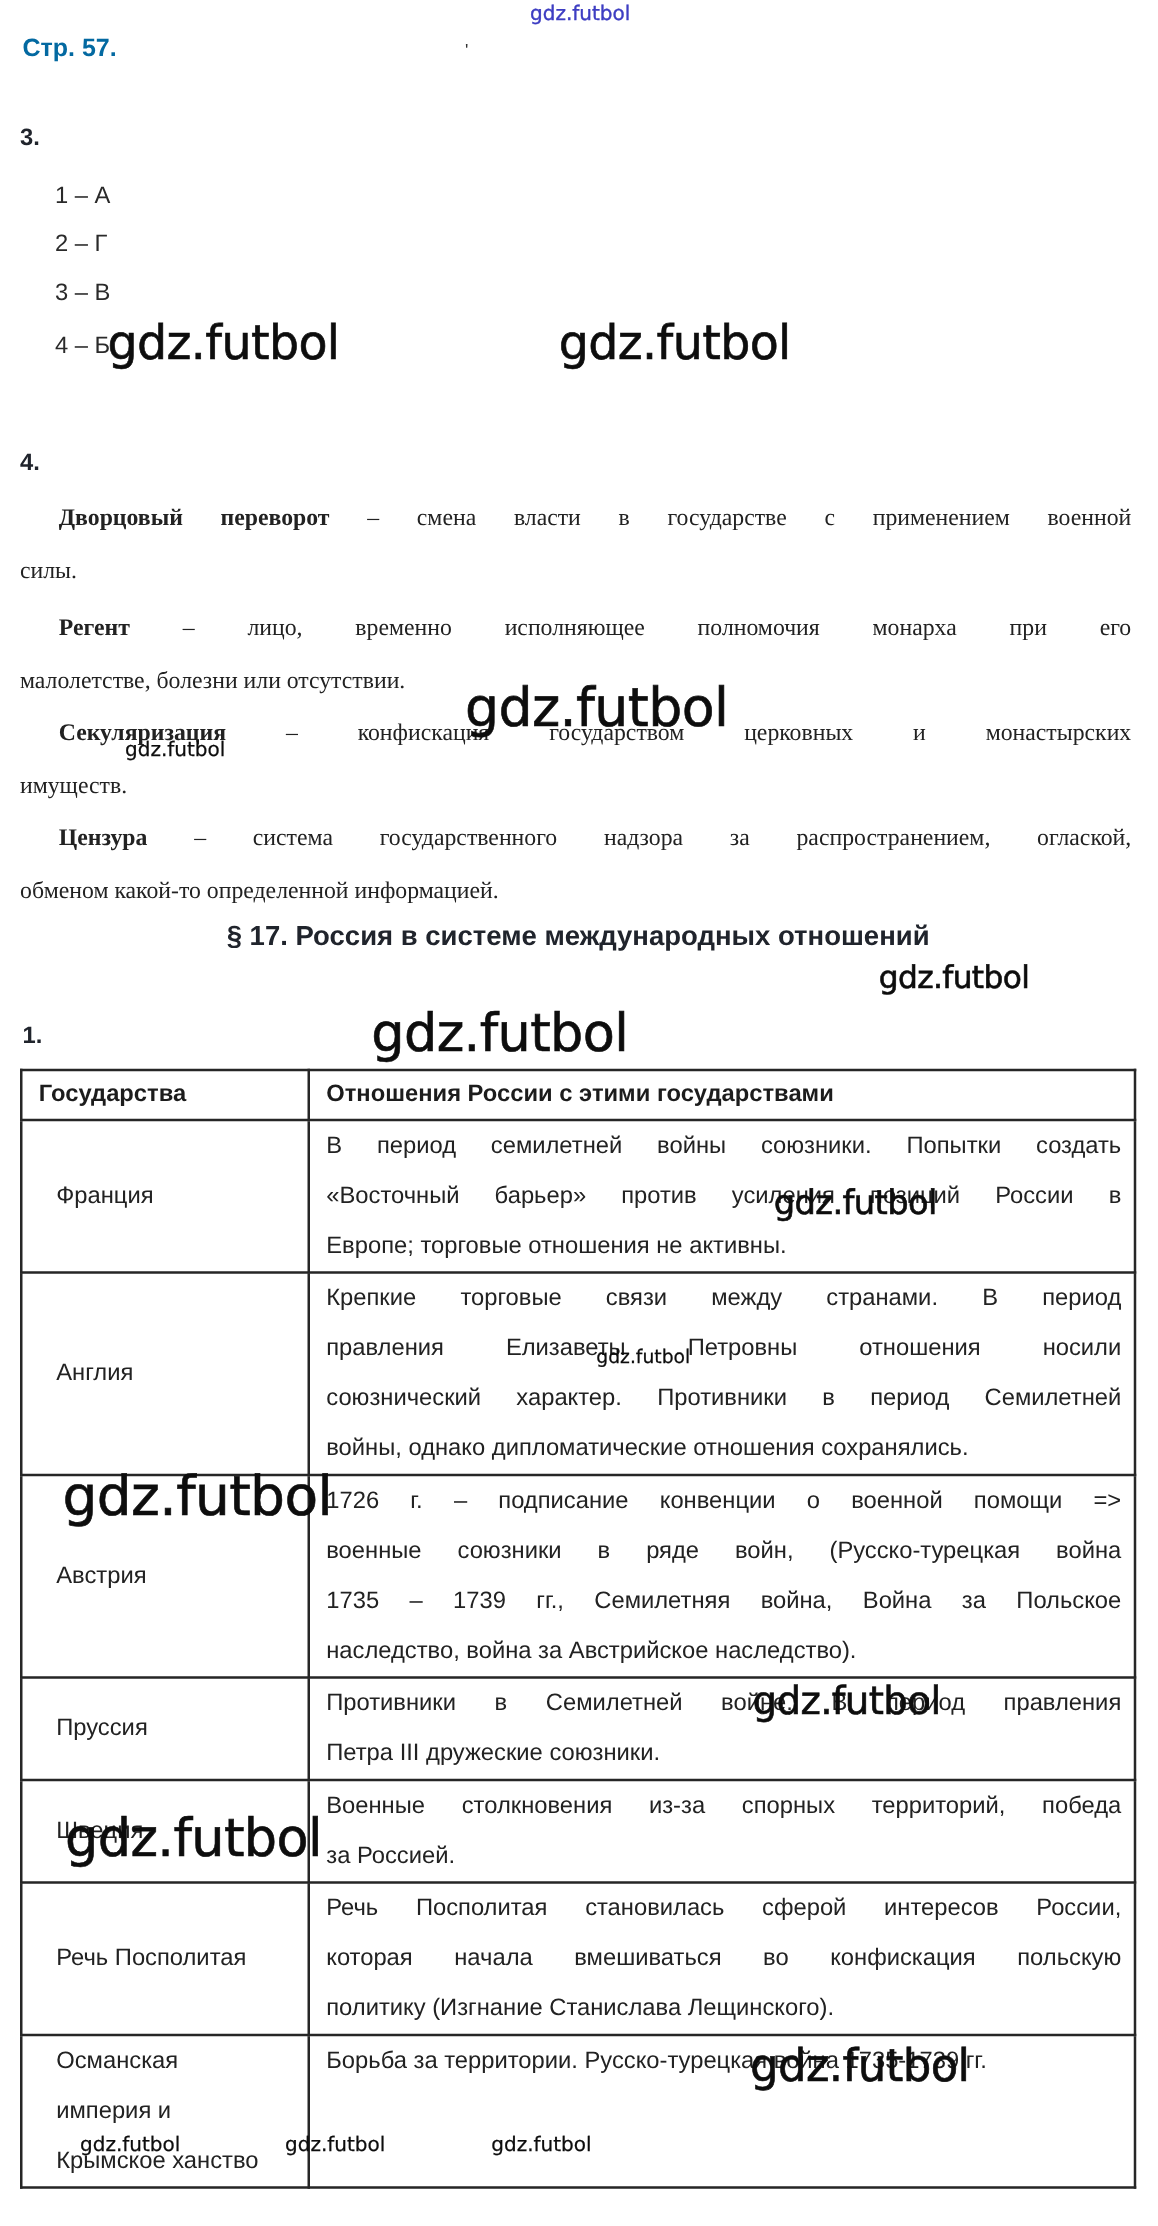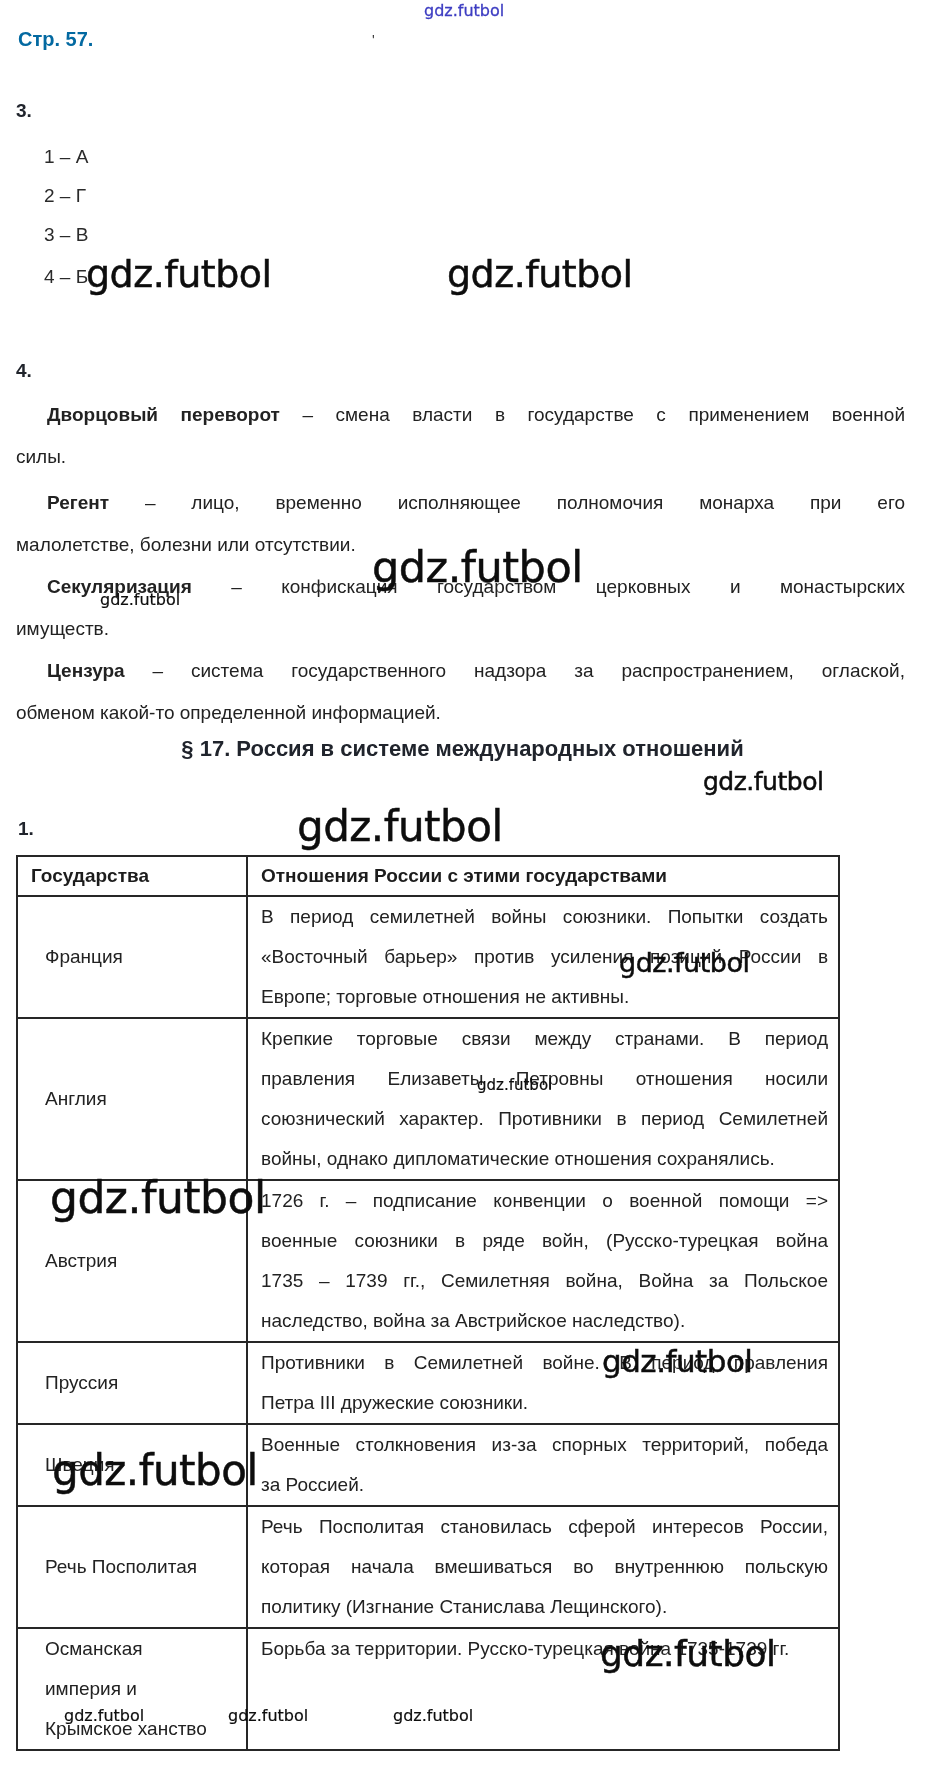--- a/index.html
+++ b/index.html
@@ -8,27 +8,27 @@
     font-family:"Liberation Sans",sans-serif;color:#1f1f1f;overflow:hidden;
   }
   .abs{position:absolute;}
   
   .page-hdr{left:18px;top:28px;font-size:20px;font-weight:bold;color:#0369a1;}
   .qlabel{font-size:19px;font-weight:bold;color:#20242c;}
   .tick{left:372px;top:32px;font-size:14px;color:#333;}
   
   .ans{left:44px;font-size:19px;color:#2a2a2a;}
   
-  .para{left:16px;width:889px;font-size:19px;line-height:42px;color:#222;}
+  .para{left:16px;width:889px;font-size:19px;line-height:42px;color:#222;font-family:Liberation Serif, serif;}
   .para .l1{text-align:justify;text-align-last:justify;text-indent:31px;}
   .para .l2{text-align:left;}
   
   .heading{left:16px;top:736px;width:893px;text-align:center;font-size:22px;font-weight:bold;color:#20242c;}
   
-  table.rel-table{border-collapse:collapse;table-layout:fixed;position:absolute;left:16px;top:855px;width:824px;}
+  table.rel-table{border-collapse:collapse;table-layout:fixed;position:absolute;left:16px;top:855px;width:893px;}
   .rel-table th,.rel-table td{border:2px solid #262626;padding:0;font-size:19px;color:#222;}
   .rel-table th{text-align:left;padding-left:13px;font-weight:bold;color:#1c1c1c;}
   td.state{width:228px;padding-left:27px;vertical-align:middle;}
   td.state .sl{line-height:40px;width:175px;}
   td.rel{padding:0 10px 0 13px;vertical-align:middle;margin-top:42px;}
   .rl{line-height:40px;text-align:justify;}
   .jfull{text-align-last:justify;}
   tr.vtop td{vertical-align:top;}
   
   .wm{
@@ -151,21 +151,21 @@
       <div class="rl">за Россией.</div>
     </td>
   </tr>
 
   <tr style="height:120px">
     <td class="state">
           <div class="sl">Речь Посполитая</div>
         </td>
     <td class="rel">
       <div class="rl jfull">Речь Посполитая становилась сферой интересов России,</div>
-      <div class="rl jfull">которая начала вмешиваться во внутреннюю польскую</div>
+      <div class="rl jfull">которая начала вмешиваться во конфискация польскую</div>
       <div class="rl">политику (Изгнание Станислава Лещинского).</div>
     </td>
   </tr>
 
   <tr style="height:114px" class="vtop">
     <td class="state">
       <div class="sl">Османская</div>
       <div class="sl">империя и</div>
       <div class="sl">Крымское ханство</div>
     </td>

